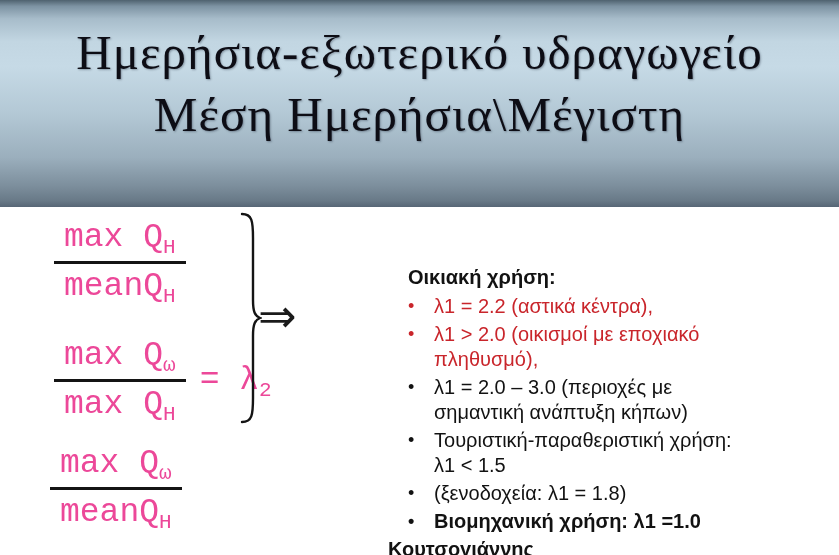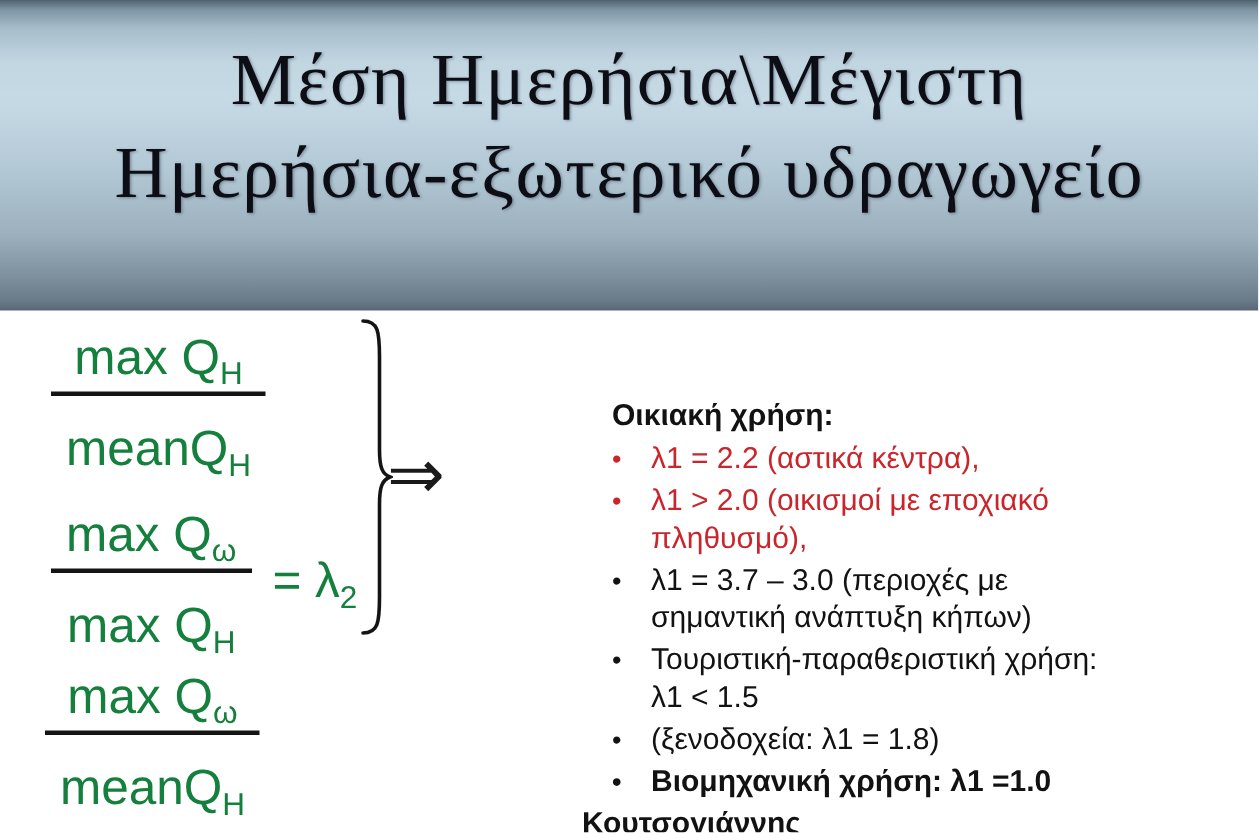--- a/index.html
+++ b/index.html
@@ -58,32 +58,33 @@
     color: #0d0d15;
     text-shadow: 1px 1px 2px rgba(20,30,45,0.35);
   }
 
   
   .formula {
     position: absolute;
     display: flex;
     align-items: center;
     gap: 14px;
-    font-family: Liberation Sans, sans-serif;
+    font-family: Liberation Mono, monospace;
     font-size: 33px;
-    color: #15803d;
+    color: #ec4899;
     white-space: nowrap;
+    margin-left: 20px;
   }
   .frac { display: inline-block; text-align: center; }
   .frac .num {
     padding: 0 10px 5px 10px;
     border-bottom: 3px solid #141414;
     line-height: 1.1;
   }
-  .frac .den { padding: 17px 10px 0 10px; line-height: 1.1; }
+  .frac .den { padding: 5px 10px 0 10px; line-height: 1.1; }
   .formula sub {
     font-size: 21px;
     line-height: 0;
     vertical-align: -7px;
   }
   .eq-rhs { display: inline-block; }
 
   .brace {
     position: absolute;
     left: 238px; top: 211px;
@@ -130,22 +131,22 @@
     margin-top: 1px;
   }
 </style>
 </head>
 <body>
 
 <div class="slide">
 
   <div class="header">
     <div class="slide-title">
+      <div>Ημερήσια-εξωτερικό υδραγωγείο</div>
       <div>Μέση Ημερήσια\Μέγιστη</div>
-      <div>Ημερήσια-εξωτερικό υδραγωγείο</div>
     </div>
   </div>
 
   <div class="formula" style="left:34px; top:220px;">
     <div class="frac">
       <div class="num"><span>max Q</span><sub>H</sub></div>
       <div class="den"><span>meanQ</span><sub>H</sub></div>
     </div>
   </div>
 
@@ -177,21 +178,21 @@
       <span class="txt">λ1 = 2.2 (αστικά κέντρα),</span>
     </div>
 
     <div class="note-item red">
       <span class="bullet">•</span>
       <span class="txt">λ1 &gt; 2.0 (οικισμοί με εποχιακό πληθυσμό),</span>
     </div>
 
     <div class="note-item">
       <span class="bullet">•</span>
-      <span class="txt">λ1 = 3.7 – 3.0 (περιοχές με σημαντική ανάπτυξη κήπων)</span>
+      <span class="txt">λ1 = 2.0 – 3.0 (περιοχές με σημαντική ανάπτυξη κήπων)</span>
     </div>
 
     <div class="note-item">
       <span class="bullet">•</span>
       <span class="txt">Τουριστική-παραθεριστική χρήση: λ1 &lt; 1.5</span>
     </div>
 
     <div class="note-item">
       <span class="bullet">•</span>
       <span class="txt">(ξενοδοχεία: λ1 = 1.8)</span>

